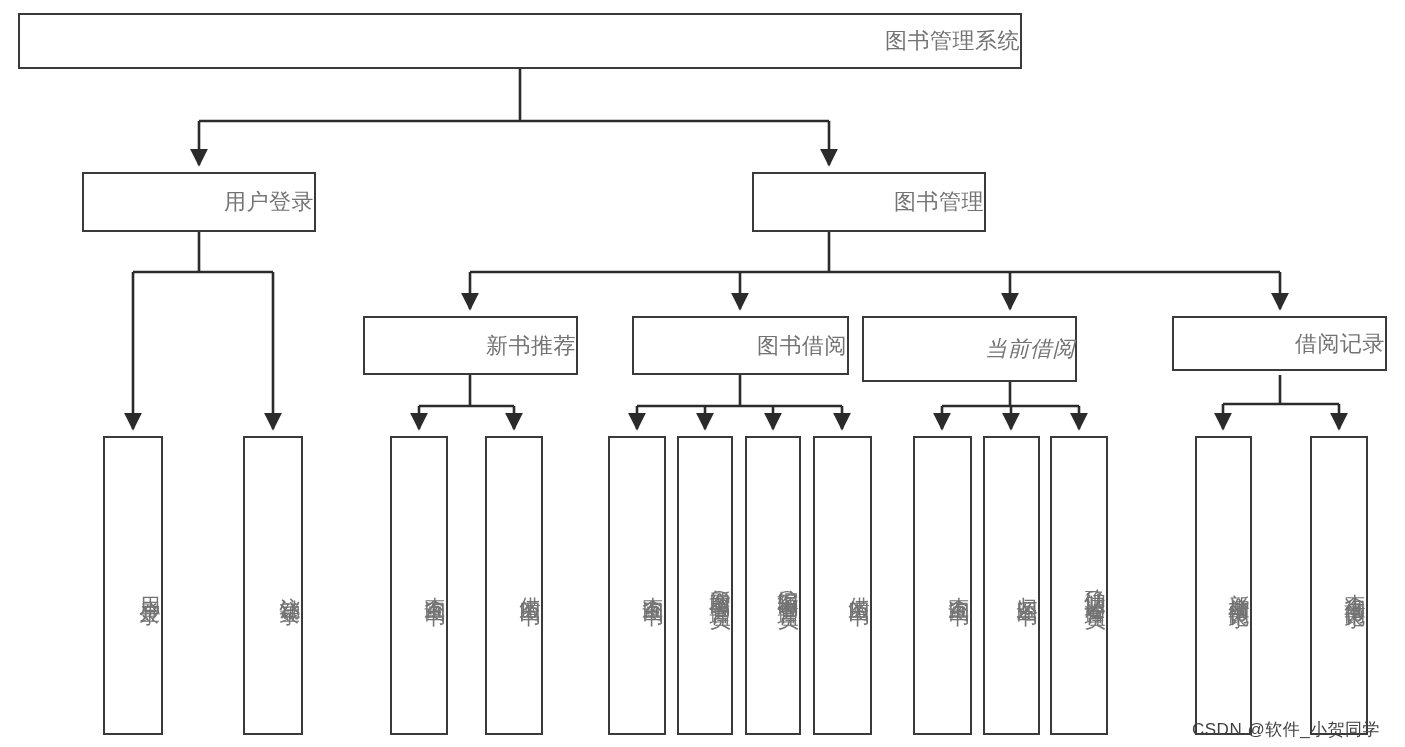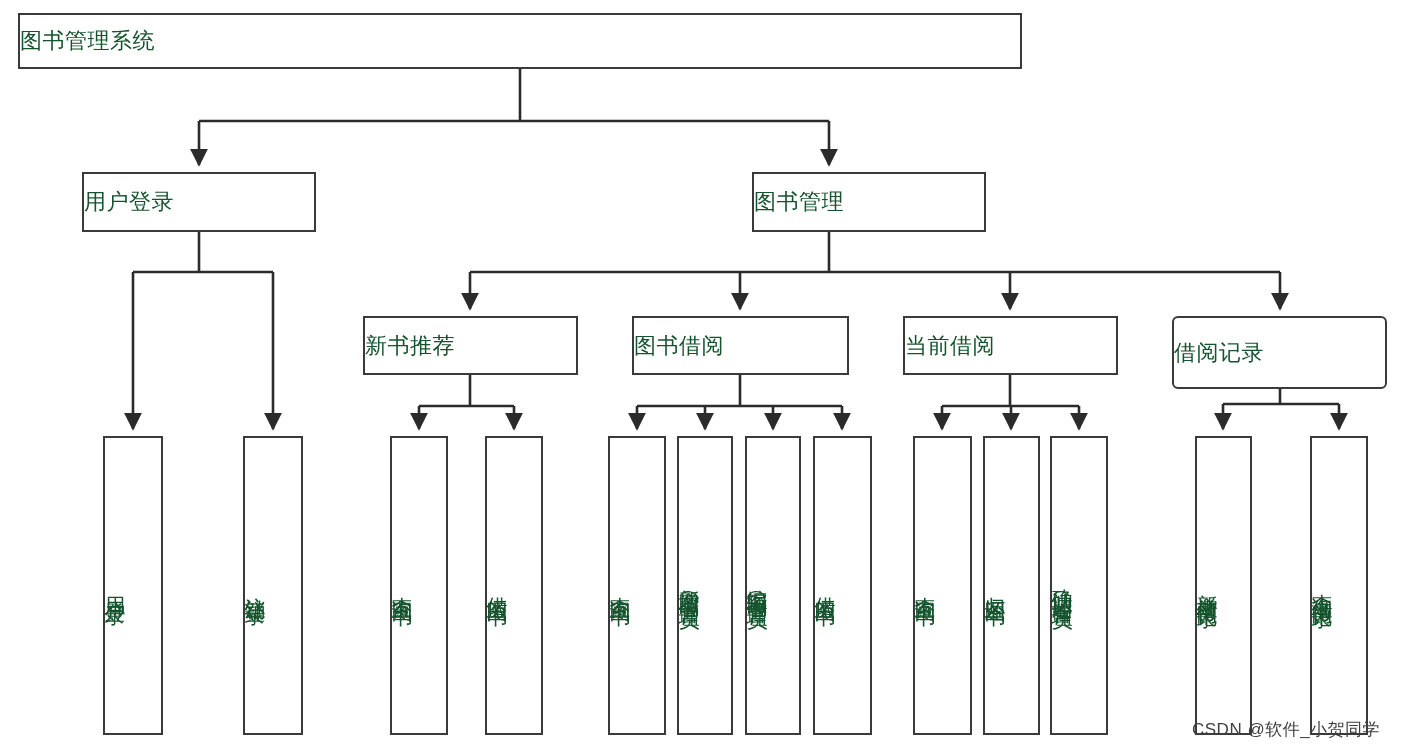--- a/index.html
+++ b/index.html
@@ -25,22 +25,22 @@
     height: 747px;
     pointer-events: none;
   }
   .node {
     position: absolute;
     box-sizing: border-box;
     background: #ffffff;
     border: 2.5px solid #3a3a3a;
     display: flex;
     align-items: center;
-    justify-content: flex-start;
-    color: #14532d;
+    justify-content: flex-end;
+    color: #737373;
   }
   .node.horiz {
     font-size: 22px;
     letter-spacing: 0.5px;
   }
   .node.vert {
     font-size: 21px;
   }
   .node.vert .vlabel {
     writing-mode: vertical-rl;
@@ -128,24 +128,24 @@
   <div class="node horiz" id="node-l2-1" style="left: 752px; top: 172px; width: 234px; height: 60px;">
     <span class="hlabel">图书管理</span>
   </div>
 
   <div class="node horiz" id="node-l3-1" style="left: 632px; top: 316px; width: 217px; height: 59px;">
     <span class="hlabel">图书借阅</span>
   </div>
   <div class="node horiz" id="node-l3-0" style="left: 363px; top: 316px; width: 215px; height: 59px;">
     <span class="hlabel">新书推荐</span>
   </div>
-  <div class="node horiz" id="node-l3-2" style="left: 903px; top: 316px; width: 215px; height: 59px;">
+  <div class="node horiz" id="node-l3-2" style="left: 862px; top: 316px; width: 215px; height: 66px; font-style: italic;">
     <span class="hlabel">当前借阅</span>
   </div>
-  <div class="node horiz" id="node-l3-3" style="left: 1172px; top: 316px; width: 215px; height: 73px; border-radius: 6px;">
+  <div class="node horiz" id="node-l3-3" style="left: 1172px; top: 316px; width: 215px; height: 55px;">
     <span class="hlabel">借阅记录</span>
   </div>
 
   <div class="node vert" id="node-leaf-0" style="left: 103px; top: 436px; width: 60px; height: 299px;">
     <span class="vlabel">用户登录</span>
   </div>
   <div class="node vert" id="node-leaf-1" style="left: 243px; top: 436px; width: 60px; height: 299px;">
     <span class="vlabel">注销登录</span>
   </div>
   <div class="node vert" id="node-leaf-2" style="left: 390px; top: 436px; width: 58px; height: 299px;">

